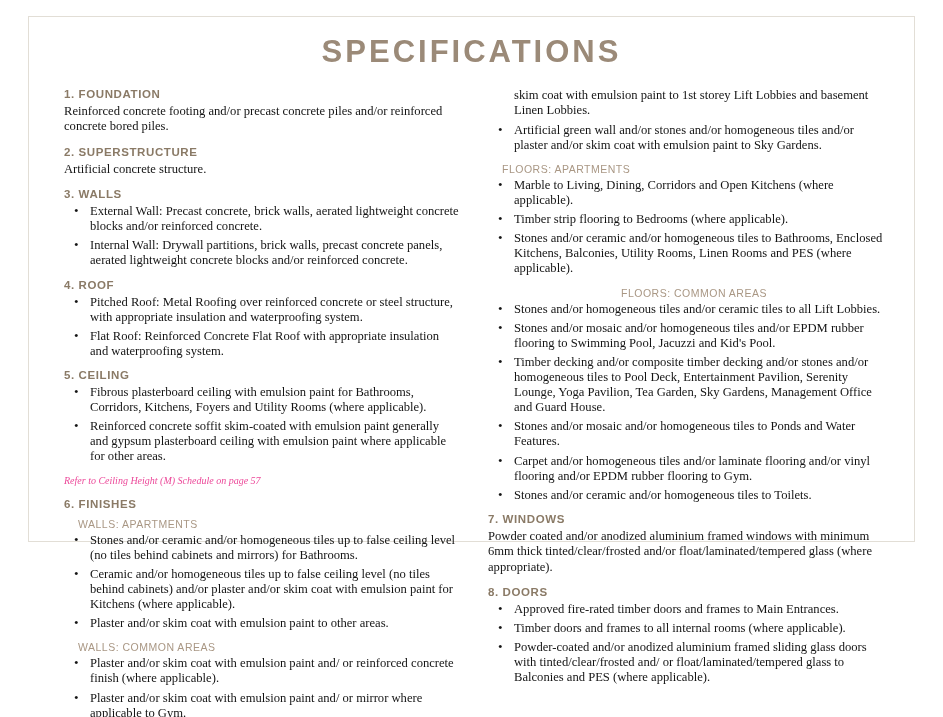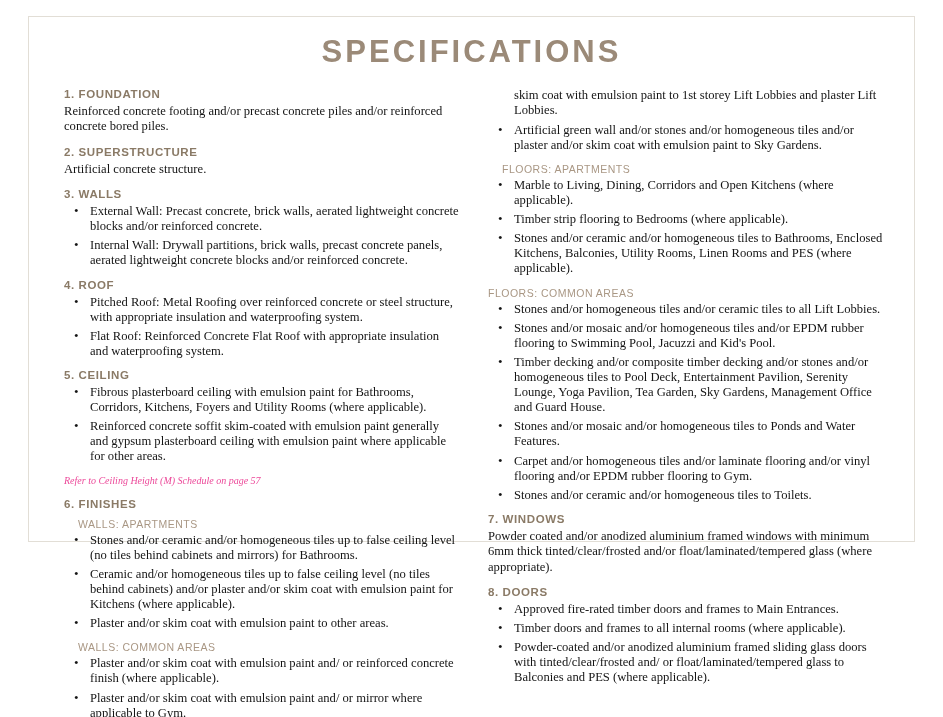--- a/index.html
+++ b/index.html
@@ -171,37 +171,37 @@
           <li>Plaster and/or skim coat with emulsion paint and/ or mirror where applicable to Gym.</li>
 
         </ul>
       </div>
 
     </div>
 
     <div class="col">
 
       <div class="blk">
-        <p class="para" style="margin:0 0 4px 26px;">skim coat with emulsion paint to 1st storey Lift Lobbies and plaster Lift Lobbies.</p>
+        <p class="para" style="margin:0 0 4px 26px;">skim coat with emulsion paint to 1st storey Lift Lobbies and basement Linen Lobbies.</p>
         <ul class="bul">
           <li>Artificial green wall and/or stones and/or homogeneous tiles and/or plaster and/or skim coat with emulsion paint to Sky Gardens.</li>
         </ul>
       </div>
 
       <div class="blk">
         <h3 class="sub" style="">FLOORS: APARTMENTS</h3>
         <ul class="bul">
           <li>Marble to Living, Dining, Corridors and Open Kitchens (where applicable).</li>
           <li>Timber strip flooring to Bedrooms (where applicable).</li>
           <li>Stones and/or ceramic and/or homogeneous tiles to Bathrooms, Enclosed Kitchens, Balconies, Utility Rooms, Linen Rooms and PES (where applicable).</li>
         </ul>
       </div>
 
       <div class="blk">
-        <h3 class="sub" style="margin-left:0;">FLOORS: COMMON AREAS</h3>
+        <h3 class="sub" style="margin-left:16px;text-align:center;">FLOORS: COMMON AREAS</h3>
         <ul class="bul">
           <li>Stones and/or homogeneous tiles and/or ceramic tiles to all Lift Lobbies.</li>
           <li>Stones and/or mosaic and/or homogeneous tiles and/or EPDM rubber flooring to Swimming Pool, Jacuzzi and Kid's Pool.</li>
           <li>Timber decking and/or composite timber decking and/or stones and/or homogeneous tiles to Pool Deck, Entertainment Pavilion, Serenity Lounge, Yoga Pavilion, Tea Garden, Sky Gardens, Management Office and Guard House.</li>
           <li>Stones and/or mosaic and/or homogeneous tiles to Ponds and Water Features.</li>
           <li>Carpet and/or homogeneous tiles and/or laminate flooring and/or vinyl flooring and/or EPDM rubber flooring to Gym.</li>
           <li>Stones and/or ceramic and/or homogeneous tiles to Toilets.</li>
         </ul>
       </div>
 

